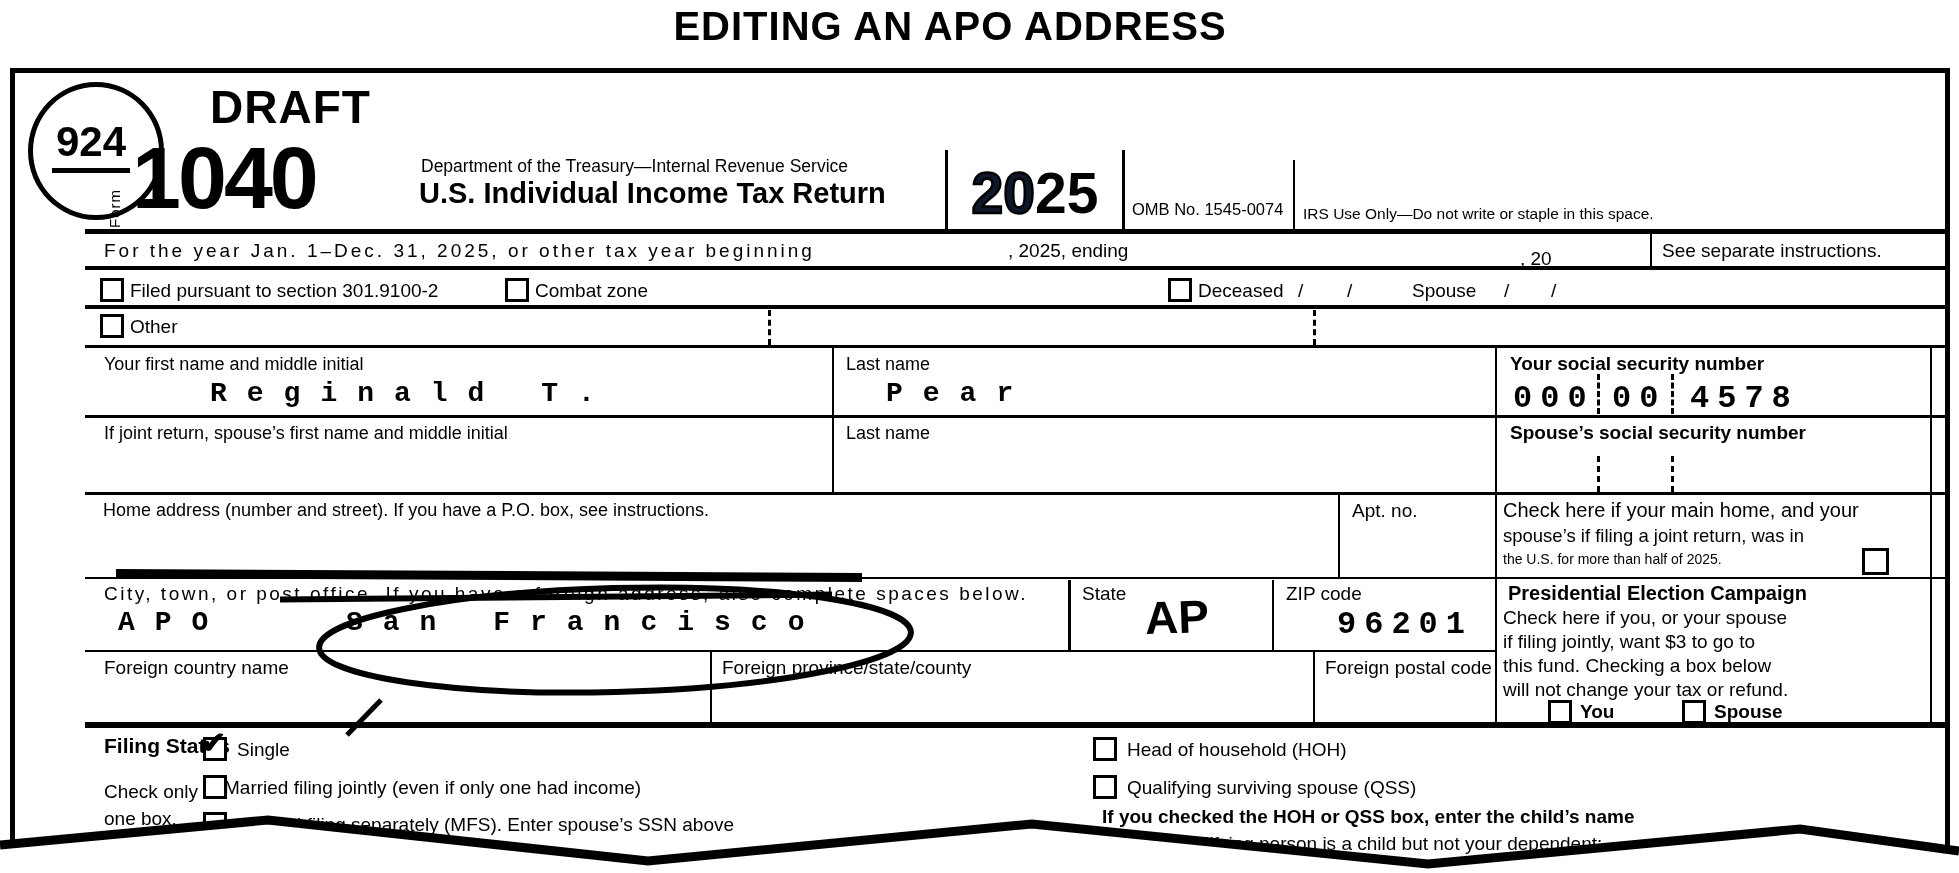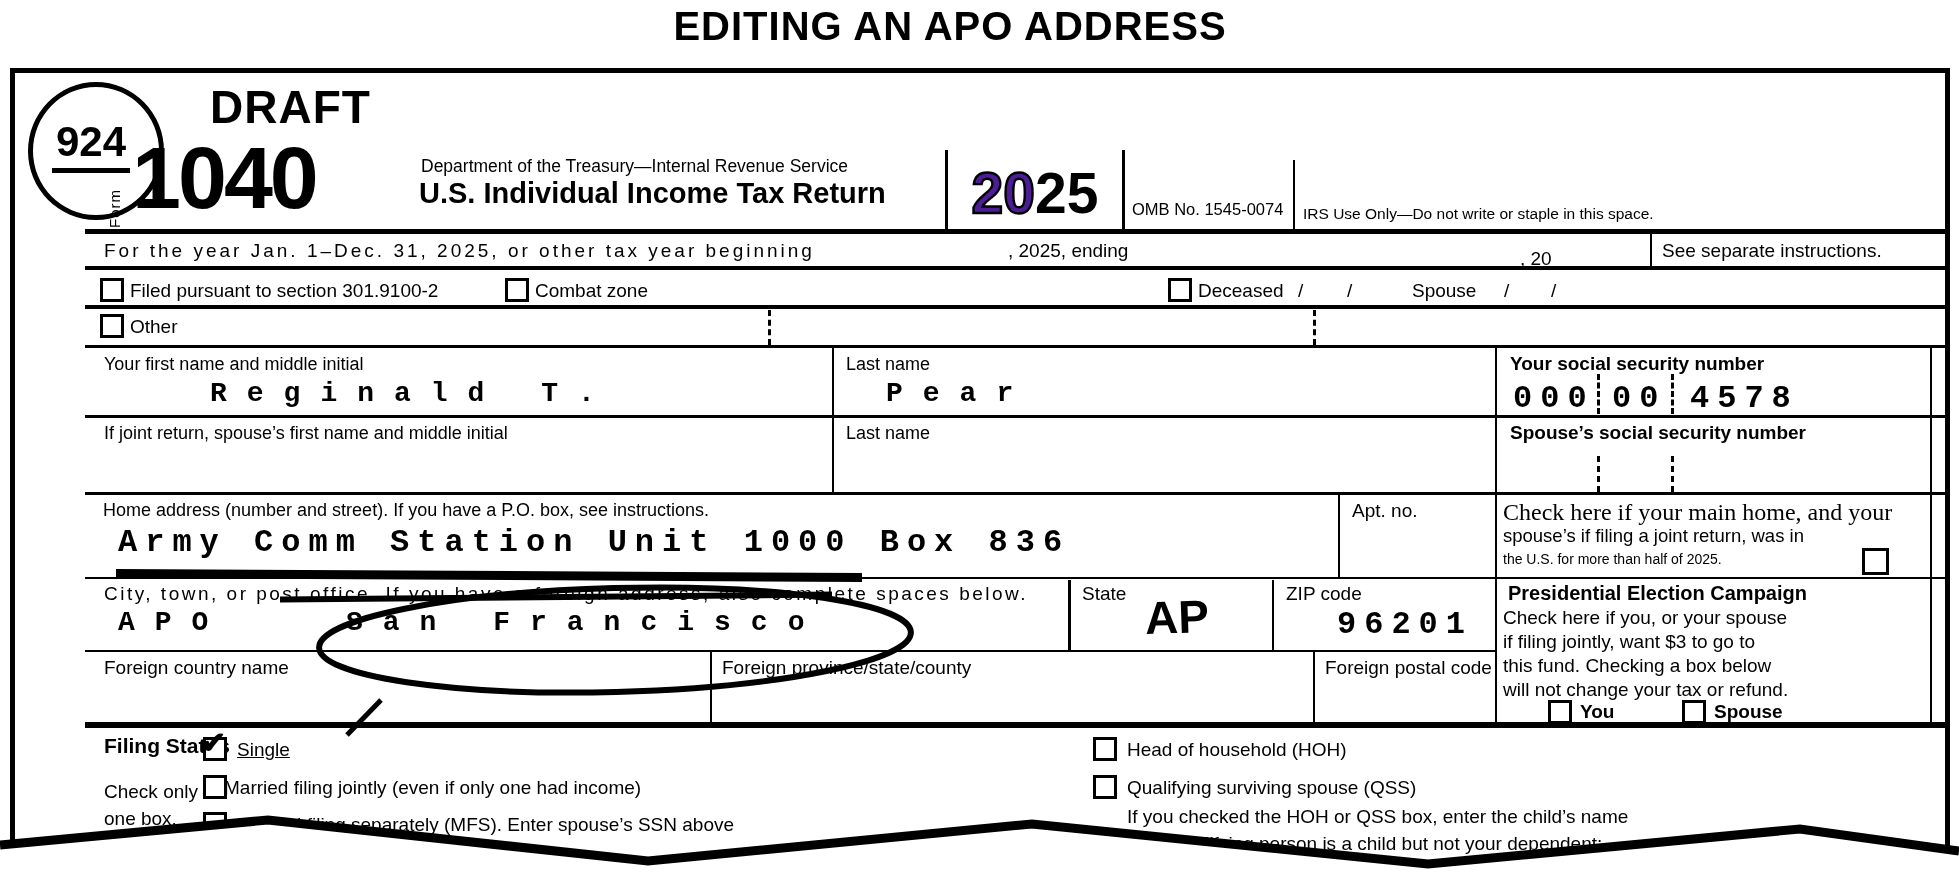--- a/index.html
+++ b/index.html
@@ -10,21 +10,21 @@
   .lbl9{font-size:19px;}
   .b{font-weight:bold;}
   .hl{position:absolute;background:#000;}
   .vl{position:absolute;background:#000;width:2px;}
   .dashv{position:absolute;width:0;border-left:3px dashed #000;}
   .cb{position:absolute;width:18px;height:18px;border:3px solid #000;background:#fff;box-sizing:content-box;}
   .cb-lg{width:21px;height:21px;}
   .tw{position:absolute;font-family:"Liberation Mono","DejaVu Sans Mono",monospace;font-weight:bold;white-space:nowrap;}
   .tw-wide{font-size:28px;letter-spacing:20px;}
   .tw-med{font-size:32px;letter-spacing:8px;}
-  .outline-num{color:#4c1d95;-webkit-text-stroke:2.4px #000;}
+  .outline-num{color:#0f172a;-webkit-text-stroke:2.4px #000;}
   .vert{writing-mode:vertical-rl;transform:rotate(180deg);font-size:15px;letter-spacing:1px;}
   svg.overlay{position:absolute;left:0;top:0;pointer-events:none;}
 </style>
 </head>
 <body>
 
 <div class="page">
 
   <div class="abs b" style="left:0;top:4px;width:1900px;text-align:center;font-size:40px;font-weight:800;letter-spacing:1px;">EDITING AN APO ADDRESS</div>
 
@@ -93,24 +93,23 @@
   <div class="hl" style="left:85px;top:415px;width:1860px;height:3px;"></div>
 
   <div class="abs lbl" style="left:104px;top:423px;">If joint return, spouse’s first name and middle initial</div>
   <div class="abs lbl" style="left:846px;top:423px;">Last name</div>
   <div class="abs lbl9 b" style="left:1510px;top:422px;">Spouse’s social security number</div>
   <div class="dashv" style="left:1597px;top:456px;height:36px;"></div>
   <div class="dashv" style="left:1671px;top:456px;height:36px;"></div>
   <div class="hl" style="left:85px;top:492px;width:1860px;height:3px;"></div>
 
   <div class="abs lbl" style="left:103px;top:500px;">Home address (number and street). If you have a P.O. box, see instructions.</div>
-  <div class="tw tw-med" style="left:118px;top:524px;">Army Comm Station Unit 1000 Box 836</div>
   <div class="vl" style="left:1338px;top:495px;height:83px;"></div>
   <div class="abs lbl9" style="left:1352px;top:500px;">Apt. no.</div>
-  <div class="abs" style="left:1503px;top:499px;font-size:24px;font-family:Liberation Serif, serif;">Check here if your main home, and your</div>
+  <div class="abs" style="left:1503px;top:499px;font-size:20px;">Check here if your main home, and your</div>
   <div class="abs" style="left:1503px;top:525px;font-size:18.5px;">spouse’s if filing a joint return, was in</div>
   <div class="abs" style="left:1503px;top:551px;font-size:14px;">the U.S. for more than half of 2025.</div>
   <div class="cb cb-lg" style="left:1862px;top:548px;"></div>
   <div class="hl" style="left:116px;top:571px;width:746px;height:9px;transform:rotate(0.3deg);"></div>
   <div class="hl" style="left:85px;top:577px;width:1860px;height:2px;"></div>
 
   <div class="abs lbl9" style="left:104px;top:583px;letter-spacing:2.5px;">City, town, or post office. If you have a foreign address, also complete spaces below.</div>
   <div class="hl" style="left:280px;top:594px;width:552px;height:6px;transform:rotate(-0.5deg);"></div>
   <div class="tw tw-wide" style="left:118px;top:607px;">APO</div>
   <div class="tw tw-wide" style="left:346px;top:607px;">San Francisco</div>
@@ -143,34 +142,34 @@
     <ellipse cx="615" cy="640" rx="296" ry="52" transform="rotate(-1.5 615 640)" fill="none" stroke="#000" stroke-width="6"></ellipse>
     <line x1="347" y1="735" x2="381" y2="700" stroke="#000" stroke-width="5"></line>
   </svg>
 
   <div class="abs b" style="left:104px;top:734px;font-size:21px;font-weight:800;">Filing Status</div>
   <div class="abs lbl9" style="left:104px;top:781px;">Check only</div>
   <div class="abs lbl9" style="left:104px;top:808px;">one box.</div>
 
   <div class="cb" style="left:203px;top:737px;"></div>
   <div class="abs b" style="left:201px;top:725px;font-size:30px;font-weight:800;">✔</div>
-  <div class="abs lbl9" style="left:237px;top:739px;text-decoration:underline;">Single</div>
+  <div class="abs lbl9" style="left:237px;top:739px;">Single</div>
 
   <div class="cb" style="left:203px;top:775px;"></div>
   <div class="abs lbl9" style="left:224px;top:777px;text-align:center;">Married filing jointly (even if only one had income)</div>
 
   <div class="cb" style="left:203px;top:812px;"></div>
   <div class="abs lbl9" style="left:237px;top:814px;">Married filing separately (MFS). Enter spouse’s SSN above</div>
   <div class="abs lbl9" style="left:430px;top:842px;">d full name here</div>
 
   <div class="cb" style="left:1093px;top:737px;"></div>
   <div class="abs lbl9" style="left:1127px;top:739px;">Head of household (HOH)</div>
   <div class="cb" style="left:1093px;top:775px;"></div>
   <div class="abs lbl9" style="left:1127px;top:777px;">Qualifying surviving spouse (QSS)</div>
-  <div class="abs lbl9" style="left:1127px;top:806px;">If you checked the HOH or QSS box, enter the child’s name</div>
+  <div class="abs lbl9" style="left:1102px;top:806px;font-weight:bold;">If you checked the HOH or QSS box, enter the child’s name</div>
   <div class="abs lbl9" style="left:1127px;top:833px;">if the qualifying person is a child but not your dependent:</div>
 
   <svg class="overlay" width="1959" height="873" viewBox="0 0 1959 873" style="z-index:40;">
     <polygon points="0,845 268,820 648,861 1032,824 1428,864 1800,829 1959,851 1959,873 0,873" fill="#ffffff"></polygon>
     <polyline points="0,845 268,820 648,861 1032,824 1428,864 1800,829 1959,851" fill="none" stroke="#000" stroke-width="9"></polyline>
   </svg>
 
 </div>
 
 </body></html>

